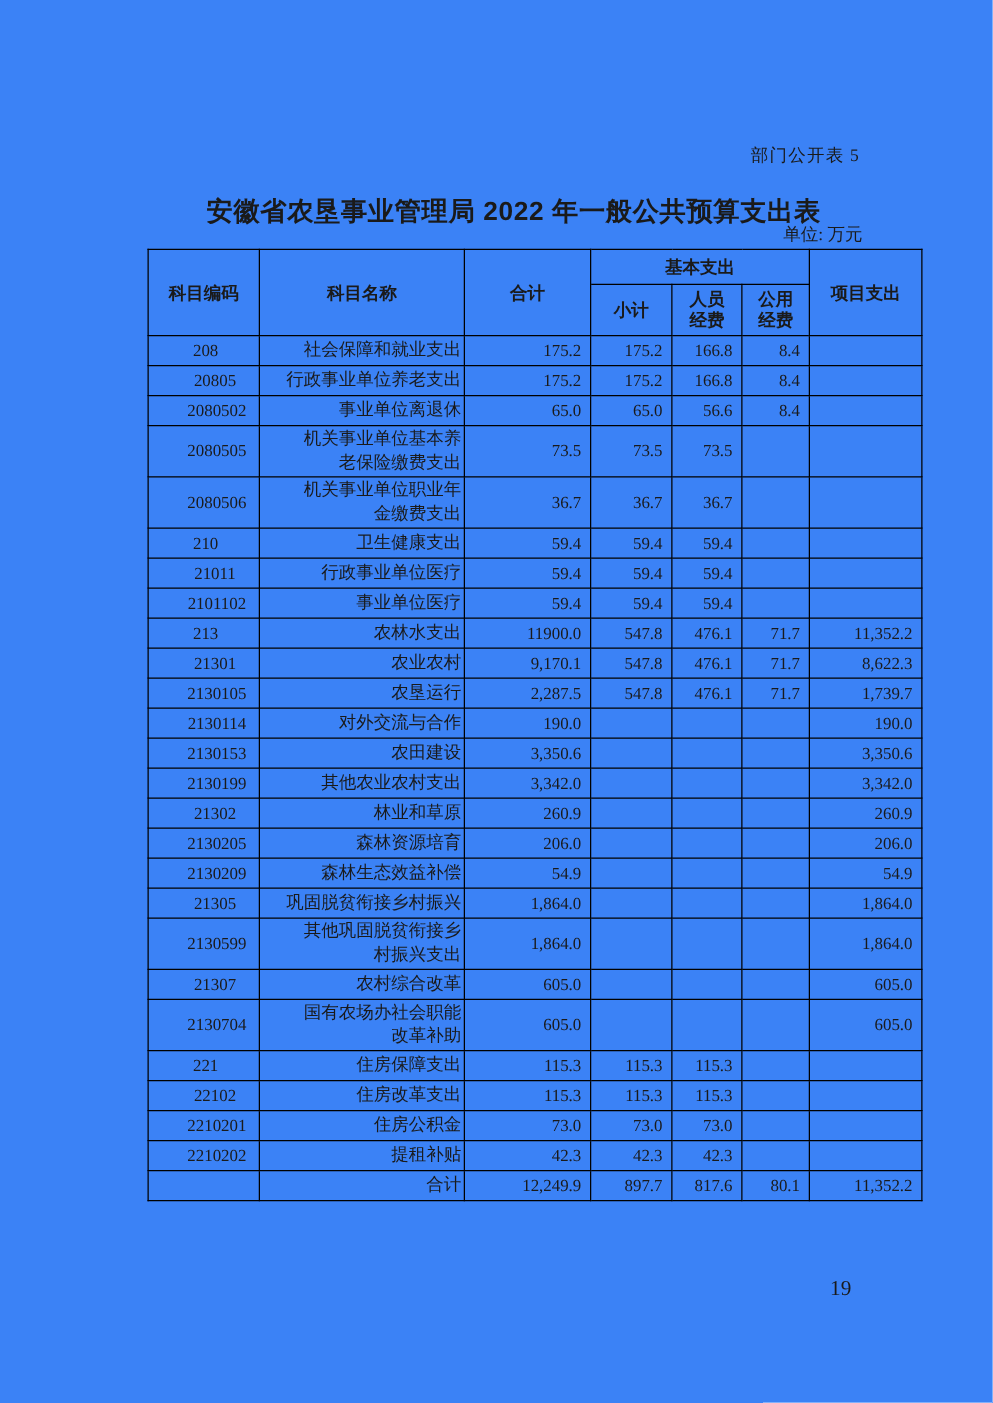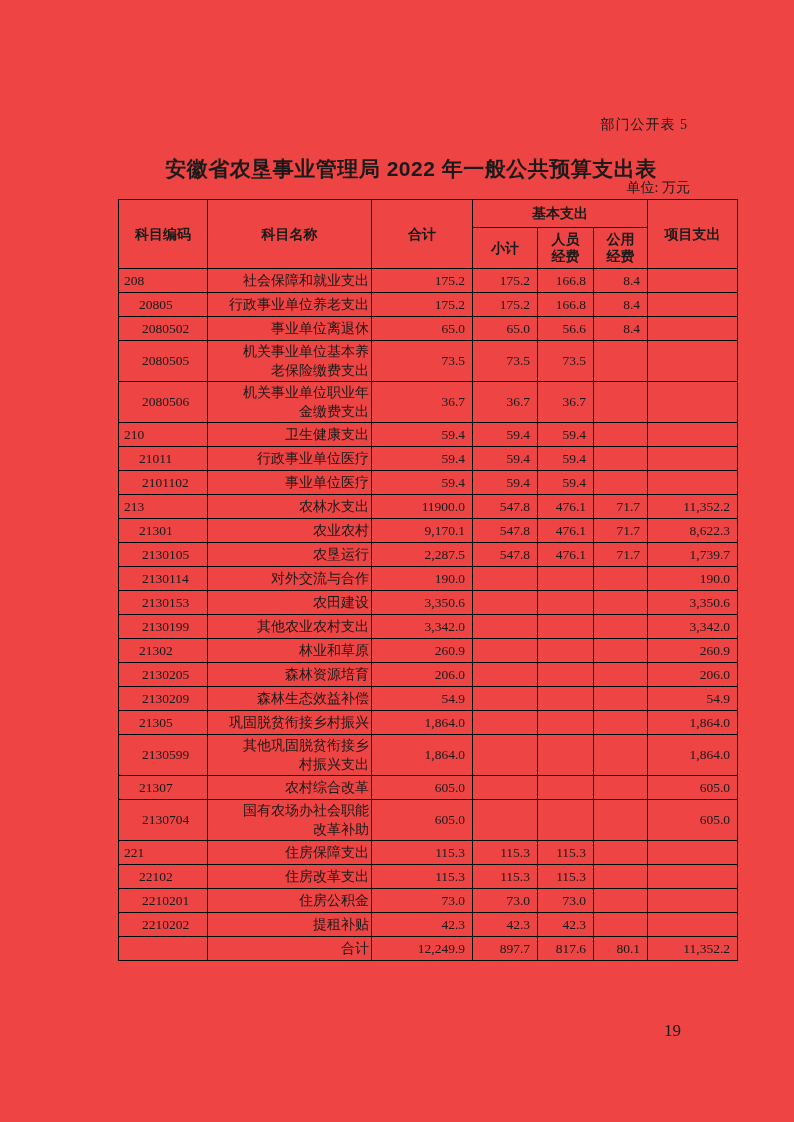--- a/index.html
+++ b/index.html
@@ -4,21 +4,21 @@
 <style>
   html, body { margin: 0; padding: 0; }
   body {
     width: 794px; height: 1122px;
     background: #ffffff;
     color: #1a1a1a;
     font-family: "Liberation Serif", "DejaVu Serif", serif;
     position: relative;
     overflow: hidden;
   }
-  .page { position: absolute; inset: 0; background: #ef4444; }
+  .page { position: absolute; inset: 0; background: #3b82f6; }
 
   .corner-label {
     position: absolute; top: 116px; right: 106px;
     font-size: 14px; letter-spacing: 1px;
   }
   .doc-title {
     position: absolute; top: 141px; left: 0; width: 100%;
     margin: 14px; text-align: center;
     font-family: "Liberation Sans", "DejaVu Sans", sans-serif;
     font-weight: bold; font-size: 21px; letter-spacing: 0.5px;
@@ -43,21 +43,21 @@
     font-family: "Liberation Sans", "DejaVu Sans", sans-serif;
     font-weight: bold; font-size: 14px; text-align: center;
     line-height: 17px; padding: 1px 2px; margin-top: 32px;
   }
   .budget thead tr.h1 { height: 28px; }
   .budget thead tr.h2 { height: 41px; }
   .two-line { white-space: pre-line; }
 
   .budget tbody tr { height: 24px; }
   .budget td.code {
-    font-size: 13.5px; text-align: left; padding-right: 2px;
+    font-size: 13.5px; text-align: center; padding-right: 2px;
   }
   .budget td.code.lvl1 { padding-left: 5px; }
   .budget td.code.lvl2 { padding-left: 20px; }
   .budget td.code.lvl3 { padding-left: 23px; }
   .budget td.name {
     font-size: 14px; text-align: right; line-height: 19px;
     padding-left: 3px; padding-right: 2px;
   }
   .budget td.name.lvl2 { text-indent: 14px; }
   .budget td.name.lvl3 { text-indent: 28px; }

